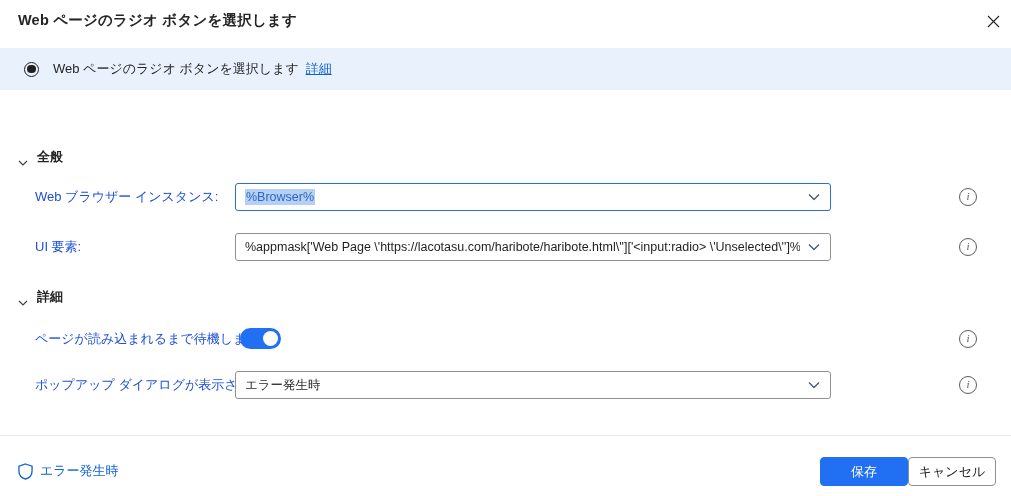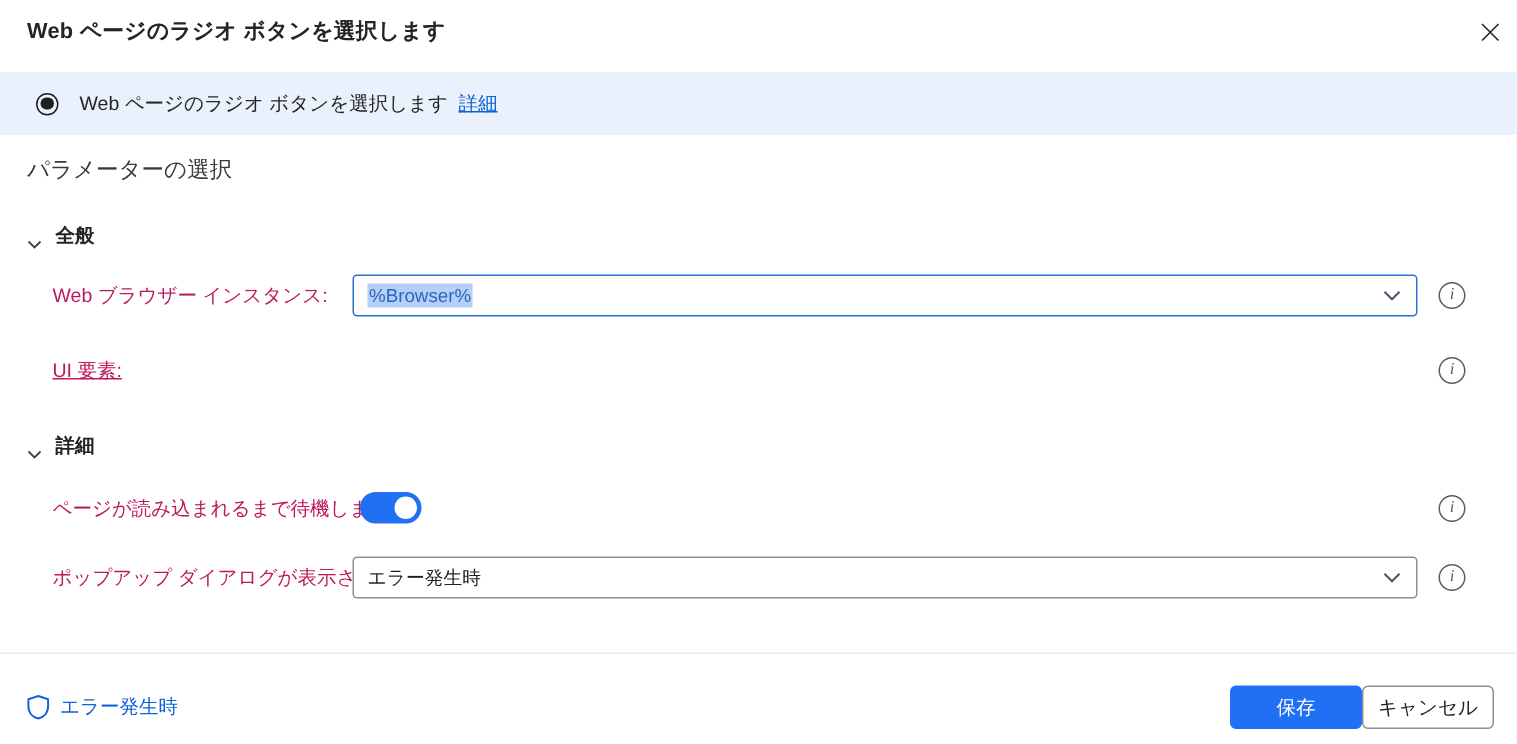--- a/index.html
+++ b/index.html
@@ -18,23 +18,23 @@
   .banner-text { margin-left:14px; font-size:13px; color:#242424; }
   .banner-link { margin-left:7px; font-size:13px; color:#0e62d4; text-decoration:underline; cursor:pointer; }
 
   
   .params-heading { position:absolute; left:18px; top:104px; font-size:15px; color:#3b3a39; }
   .section-hdr { position:absolute; left:18px; height:20px; display:flex; align-items:flex-end; gap:9px; cursor:pointer; }
   .section-hdr .lbl { font-size:13px; font-weight:600; color:#242424; }
   #sec-general { top:146px; }
   #sec-advanced { top:286px; }
 
-  .row-label { position:absolute; left:35px; height:28px; line-height:28px; font-size:13px; color:#be185d; white-space:nowrap; }
+  .row-label { position:absolute; left:35px; height:28px; line-height:28px; font-size:13px; color:#1d4ed8; white-space:nowrap; }
 
-  .combo { position:absolute; left:235px; width:710px; height:28px; background:#fff; border:1px solid #8f8f8f; border-radius:3px; display:flex; align-items:center; padding:0 30px 0 9px; font-size:12.5px; color:#1f1f1f; cursor:pointer; }
+  .combo { position:absolute; left:235px; width:596px; height:28px; background:#fff; border:1px solid #8f8f8f; border-radius:3px; display:flex; align-items:center; padding:0 30px 0 9px; font-size:12.5px; color:#1f1f1f; cursor:pointer; }
   .combo.focused { border:1.5px solid #2b6fd4; }
   .combo .val { white-space:nowrap; overflow:hidden; }
   .combo .chev { position:absolute; right:10px; top:50%; transform:translateY(-50%); }
   .sel-highlight { background:#b4d0f7; color:#2e66bd; padding:1px 1px; }
 
   .info-icon { position:absolute; left:959px; width:18px; height:18px; border:1.2px solid #5c5c5c; border-radius:50%; color:#5c5c5c; font-size:11px; line-height:15px; text-align:center; font-family:"Liberation Serif","DejaVu Serif",serif; font-style:italic; cursor:pointer; }
 
   
   .toggle { position:absolute; left:240px; top:328px; width:41px; height:21px; background:#2170f3; border-radius:11px; cursor:pointer; }
   .toggle .knob { position:absolute; right:3px; top:3px; width:15px; height:15px; background:#ffffff; border-radius:50%; }
@@ -58,39 +58,44 @@
       <line x1="12" y1="1" x2="1" y2="12" stroke="#242424" stroke-width="1.1"></line>
     </svg>
   </button>
 
   <div class="banner">
     <span class="radio-icon"></span>
     <span class="banner-text">Web ページのラジオ ボタンを選択します</span>
     <span class="banner-link">詳細</span>
   </div>
 
-  <div class="params-heading">パラメーターの選択</div>
 
   <div class="section-hdr" id="sec-general">
     <svg width="10" height="6" viewBox="0 0 10 6">
       <polyline points="1,1 5,5 9,1" fill="none" stroke="#424242" stroke-width="1.2"></polyline>
     </svg>
     <span class="lbl">全般</span>
   </div>
 
   <div class="row-label" style="top:183px;">Web ブラウザー インスタンス:</div>
   <div class="combo focused" style="top:183px;">
     <span class="val sel-highlight">%Browser%</span>
     <svg class="chev" width="12" height="7" viewBox="0 0 12 7">
       <polyline points="1,1 6,6 11,1" fill="none" stroke="#4a5a74" stroke-width="1.4"></polyline>
     </svg>
   </div>
   <div class="info-icon" style="top:188px;">i</div>
 
-  <div class="row-label" style="top:233px;text-decoration:underline;">UI 要素:</div>
+  <div class="row-label" style="top:233px;">UI 要素:</div>
+  <div class="combo" style="top:233px;">
+    <span class="val">%appmask['Web Page \'https://lacotasu.com/haribote/haribote.html\'']['&lt;input:radio&gt; \'Unselected\'']%</span>
+    <svg class="chev" width="12" height="7" viewBox="0 0 12 7">
+      <polyline points="1,1 6,6 11,1" fill="none" stroke="#4a5a74" stroke-width="1.4"></polyline>
+    </svg>
+  </div>
   <div class="info-icon" style="top:238px;">i</div>
 
   <div class="section-hdr" id="sec-advanced">
     <svg width="10" height="6" viewBox="0 0 10 6">
       <polyline points="1,1 5,5 9,1" fill="none" stroke="#424242" stroke-width="1.2"></polyline>
     </svg>
     <span class="lbl">詳細</span>
   </div>
 
   <div class="row-label" style="top:325px;">ページが読み込まれるまで待機します:</div>

